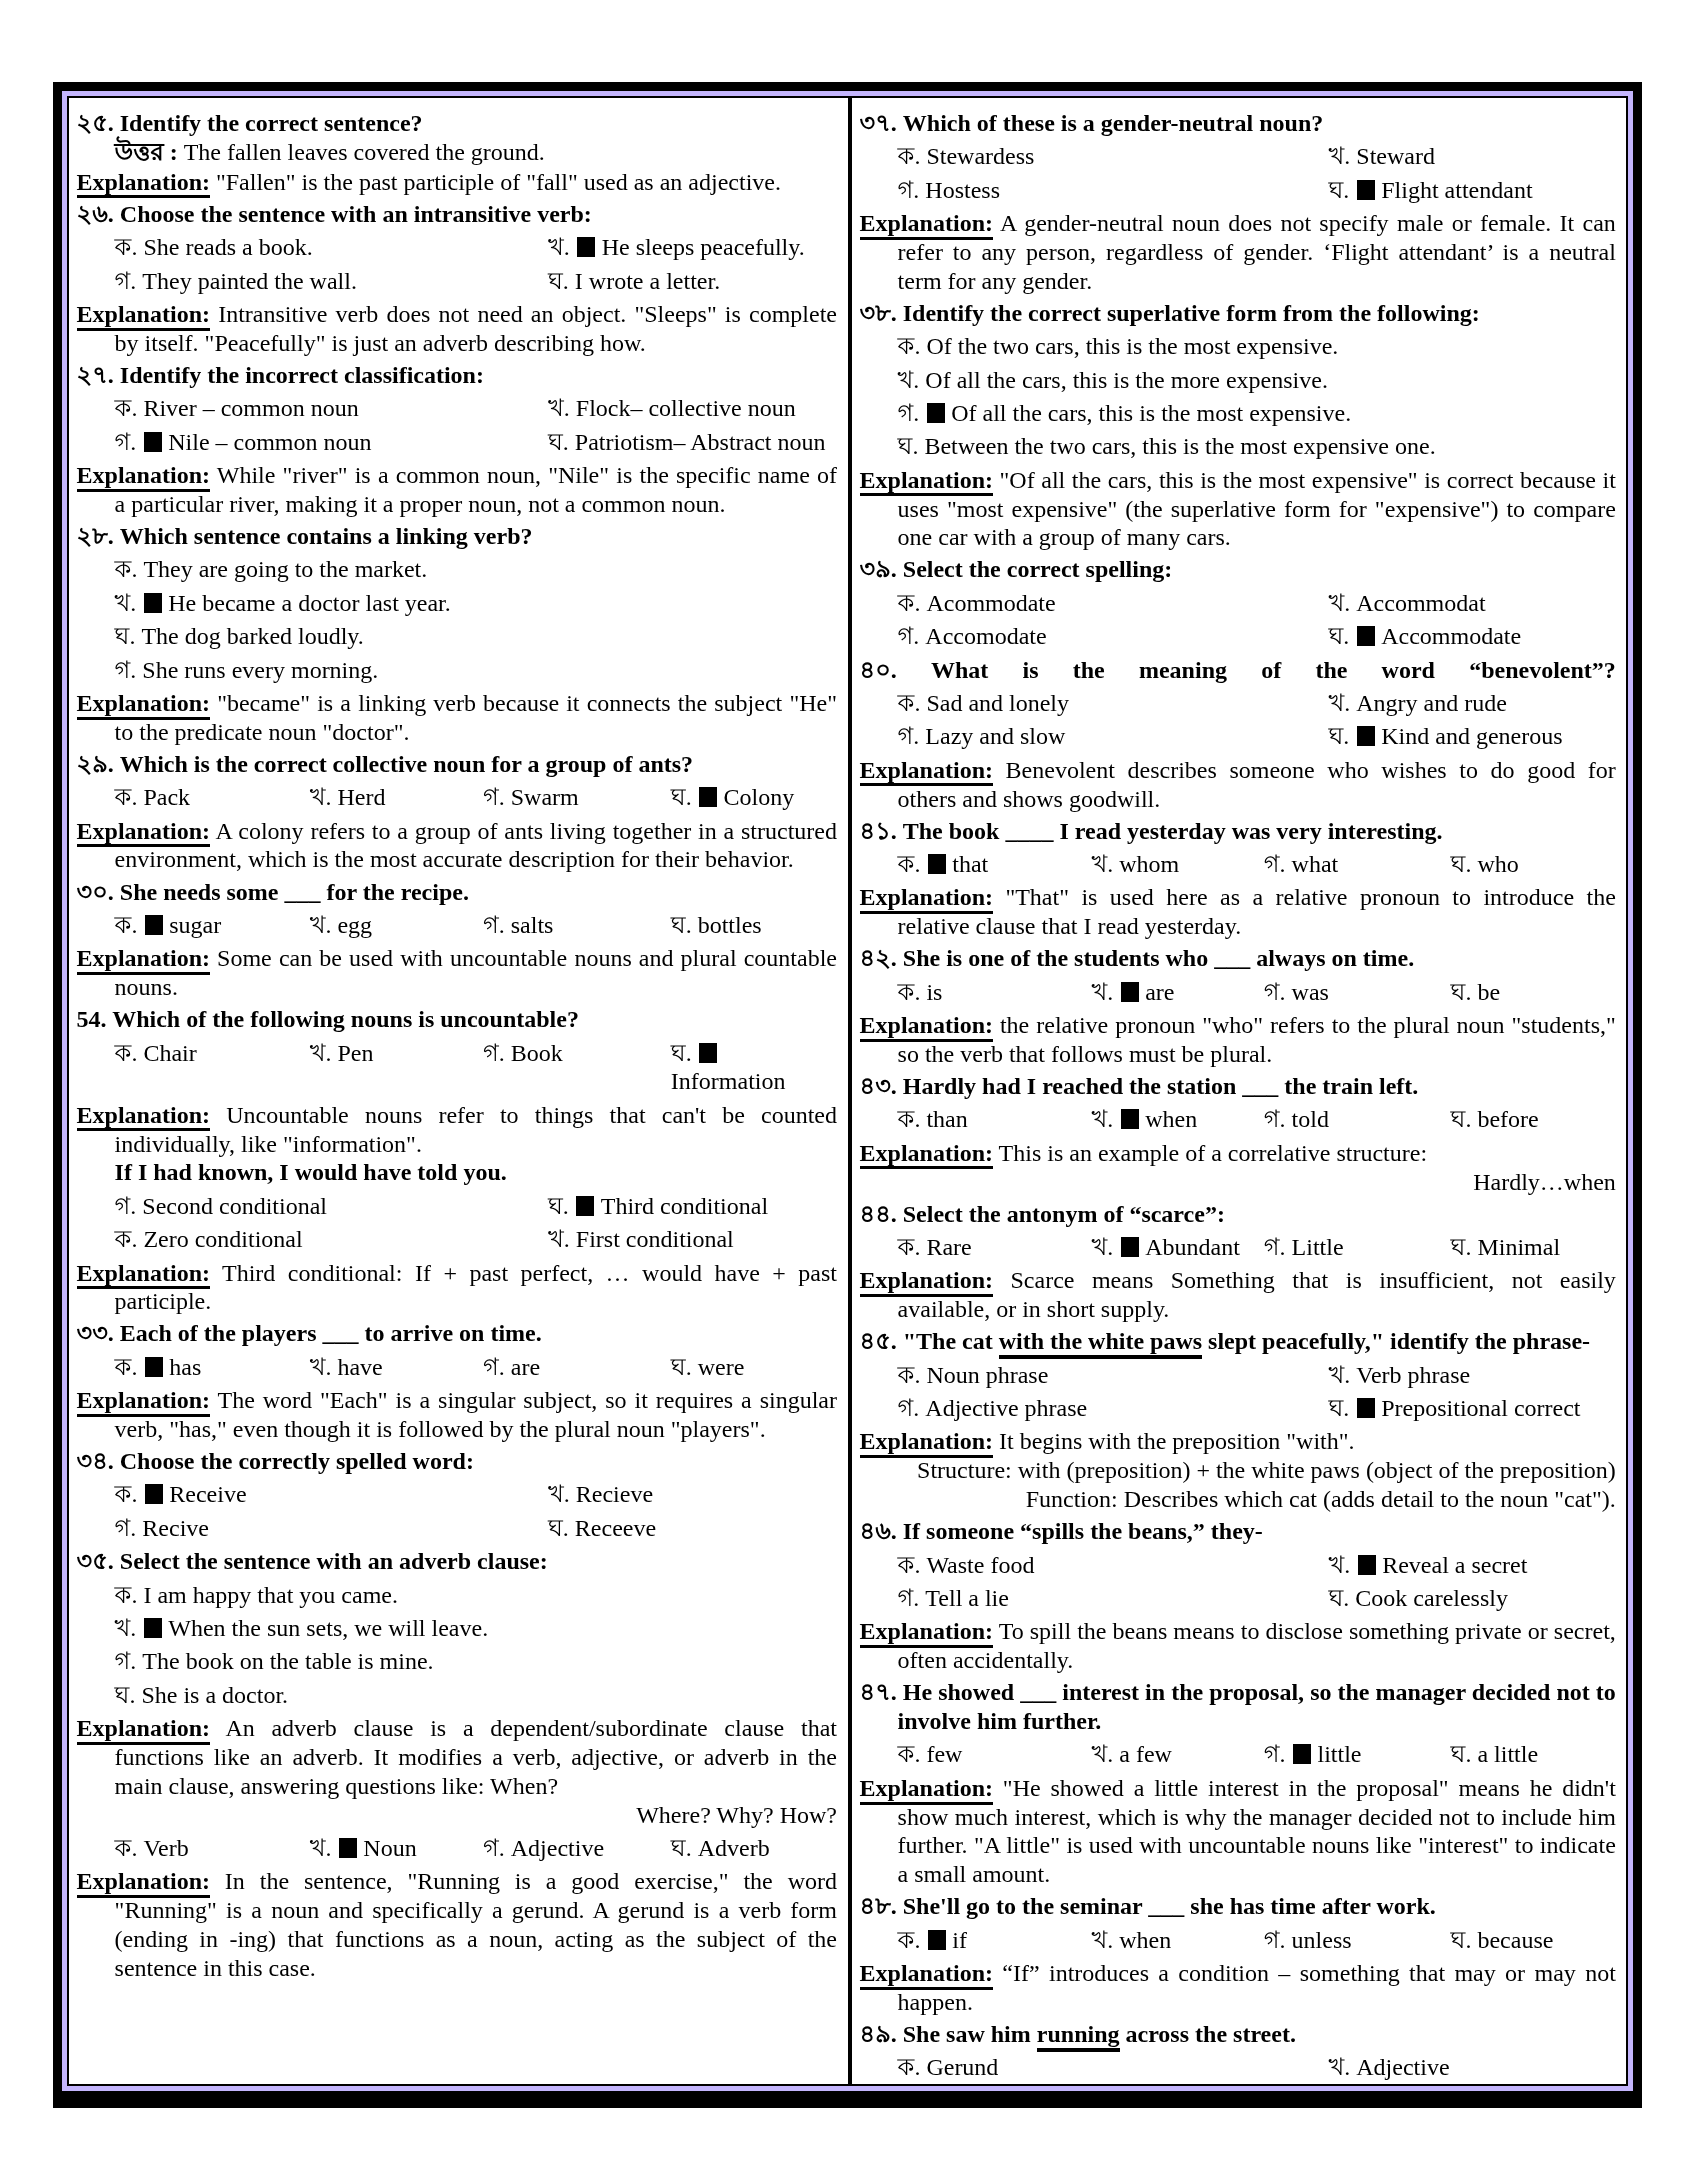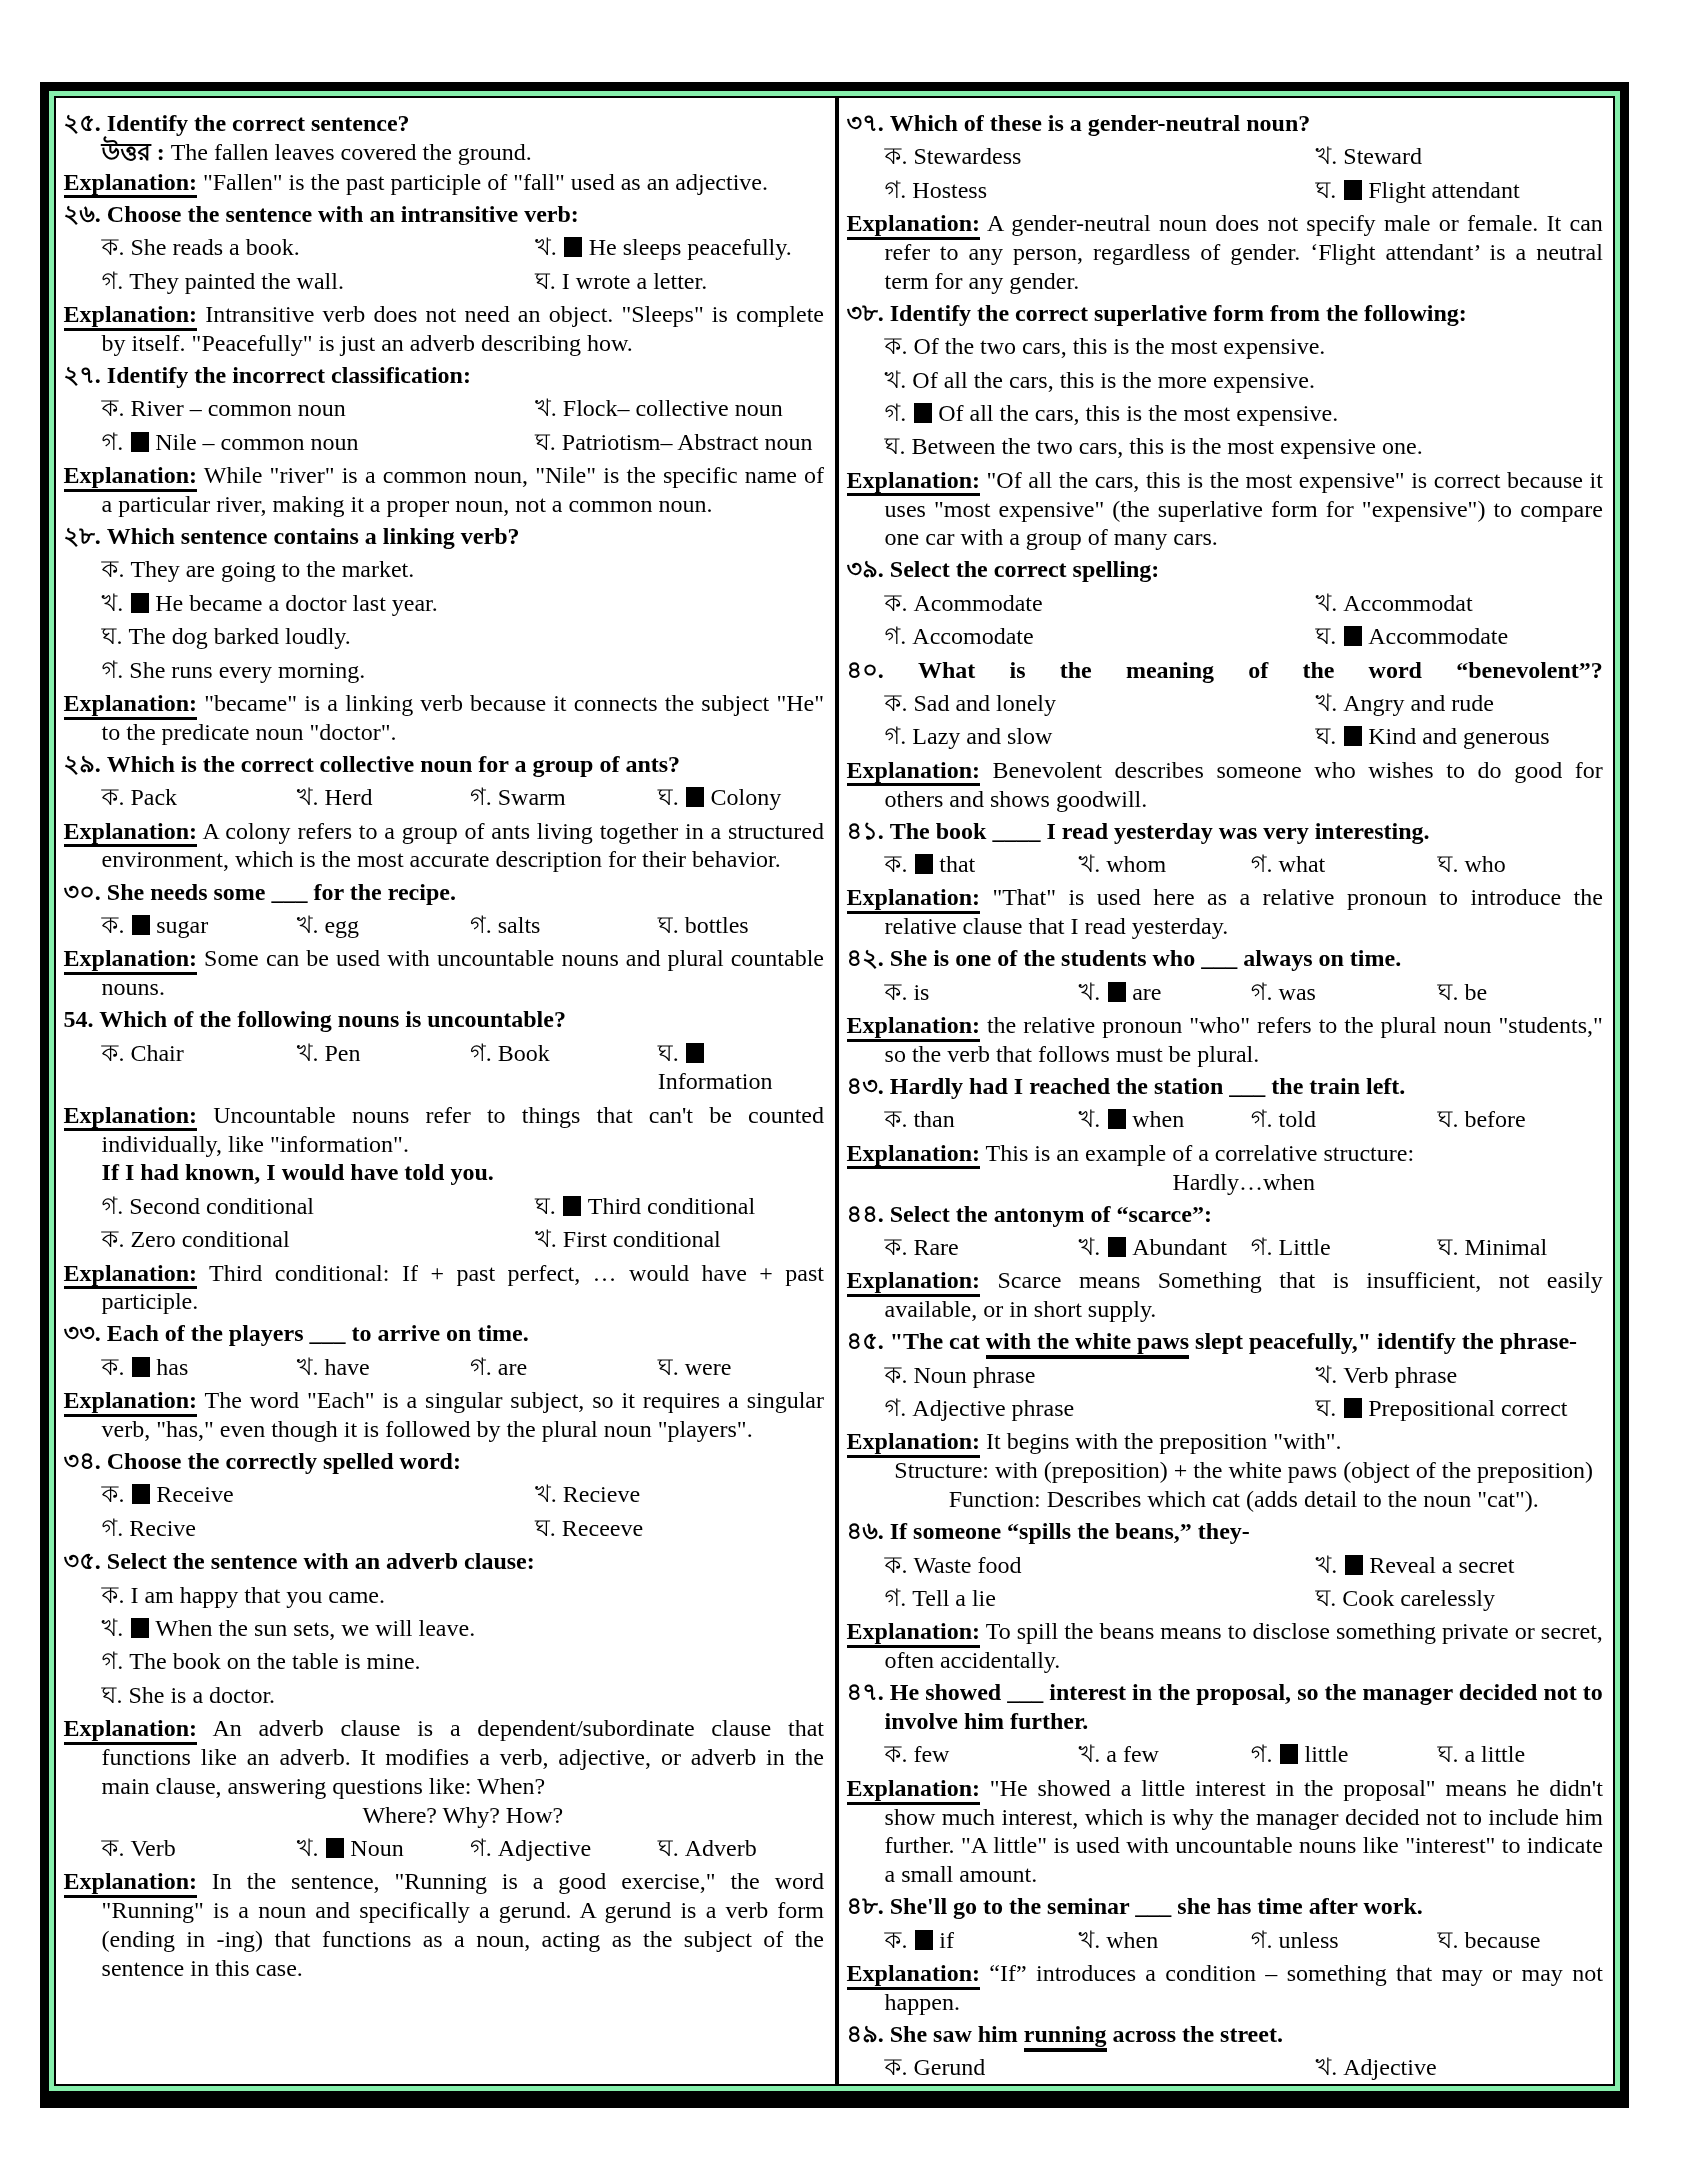--- a/index.html
+++ b/index.html
@@ -3,23 +3,23 @@
 <meta charset="utf-8">
 <style>
   html,body{margin:0;padding:0;}
   body{
     width:1687px;height:2183px;position:relative;
     background:#ffffff;color:#000000;
     font-family:"Liberation Serif","DejaVu Serif",serif;
     font-size:24px;line-height:1.2;
   }
   .frame{
-    position:absolute;left:40px;top:82px;width:1589px;height:2026px;
+    position:absolute;left:53px;top:82px;width:1589px;height:2026px;
     box-sizing:border-box;border:9.3px solid #000;border-bottom-width:17px;
-    background:#86efac;
+    background:#c4b5fd;
   }
   .frame-inner{
     position:absolute;inset:4.6px;border:2.6px solid #000;
     display:flex;overflow:hidden;box-sizing:border-box;background:#fff;
   }
   .col{box-sizing:border-box;padding:8px 10.6px 5.3px 8px;}
   .col-l{width:779px;flex:none;}
   .col-r{flex:1;}
   .vdiv{width:4px;background:#000;flex:none;}
   .q{margin:0;}
@@ -37,21 +37,21 @@
   .orow.four{display:grid;grid-template-columns:27% 24% 26% 23%;}
   .orow.two{display:grid;grid-template-columns:60% 40%;}
   .orow.one{display:block;}
   .opt{display:inline;}
   .mkr{
     display:inline-block;width:18px;height:20px;background:#000;
     margin:0 6.6px 0 1.3px;vertical-align:-2px;
   }
   .exp{text-align:justify;padding-left:38px;text-indent:-38px;margin-top:1.3px;}
   .xl{font-weight:bold;border-bottom:3.3px solid #000;padding-bottom:0.7px;}
-  .exl{padding-left:38px;text-align:center;}
+  .exl{padding-left:38px;text-align:right;}
 </style>
 </head>
 <body>
 
 <div class="frame">
   <div class="frame-inner">
     <div class="col col-l">
         <div class="q">
           <div class="qh"><span class="qn">২৫.</span> <span>Identify the correct sentence?</span></div>
           <div class="ans"><span class="al">উত্তর :</span> <span>The fallen leaves covered the ground.</span></div>

